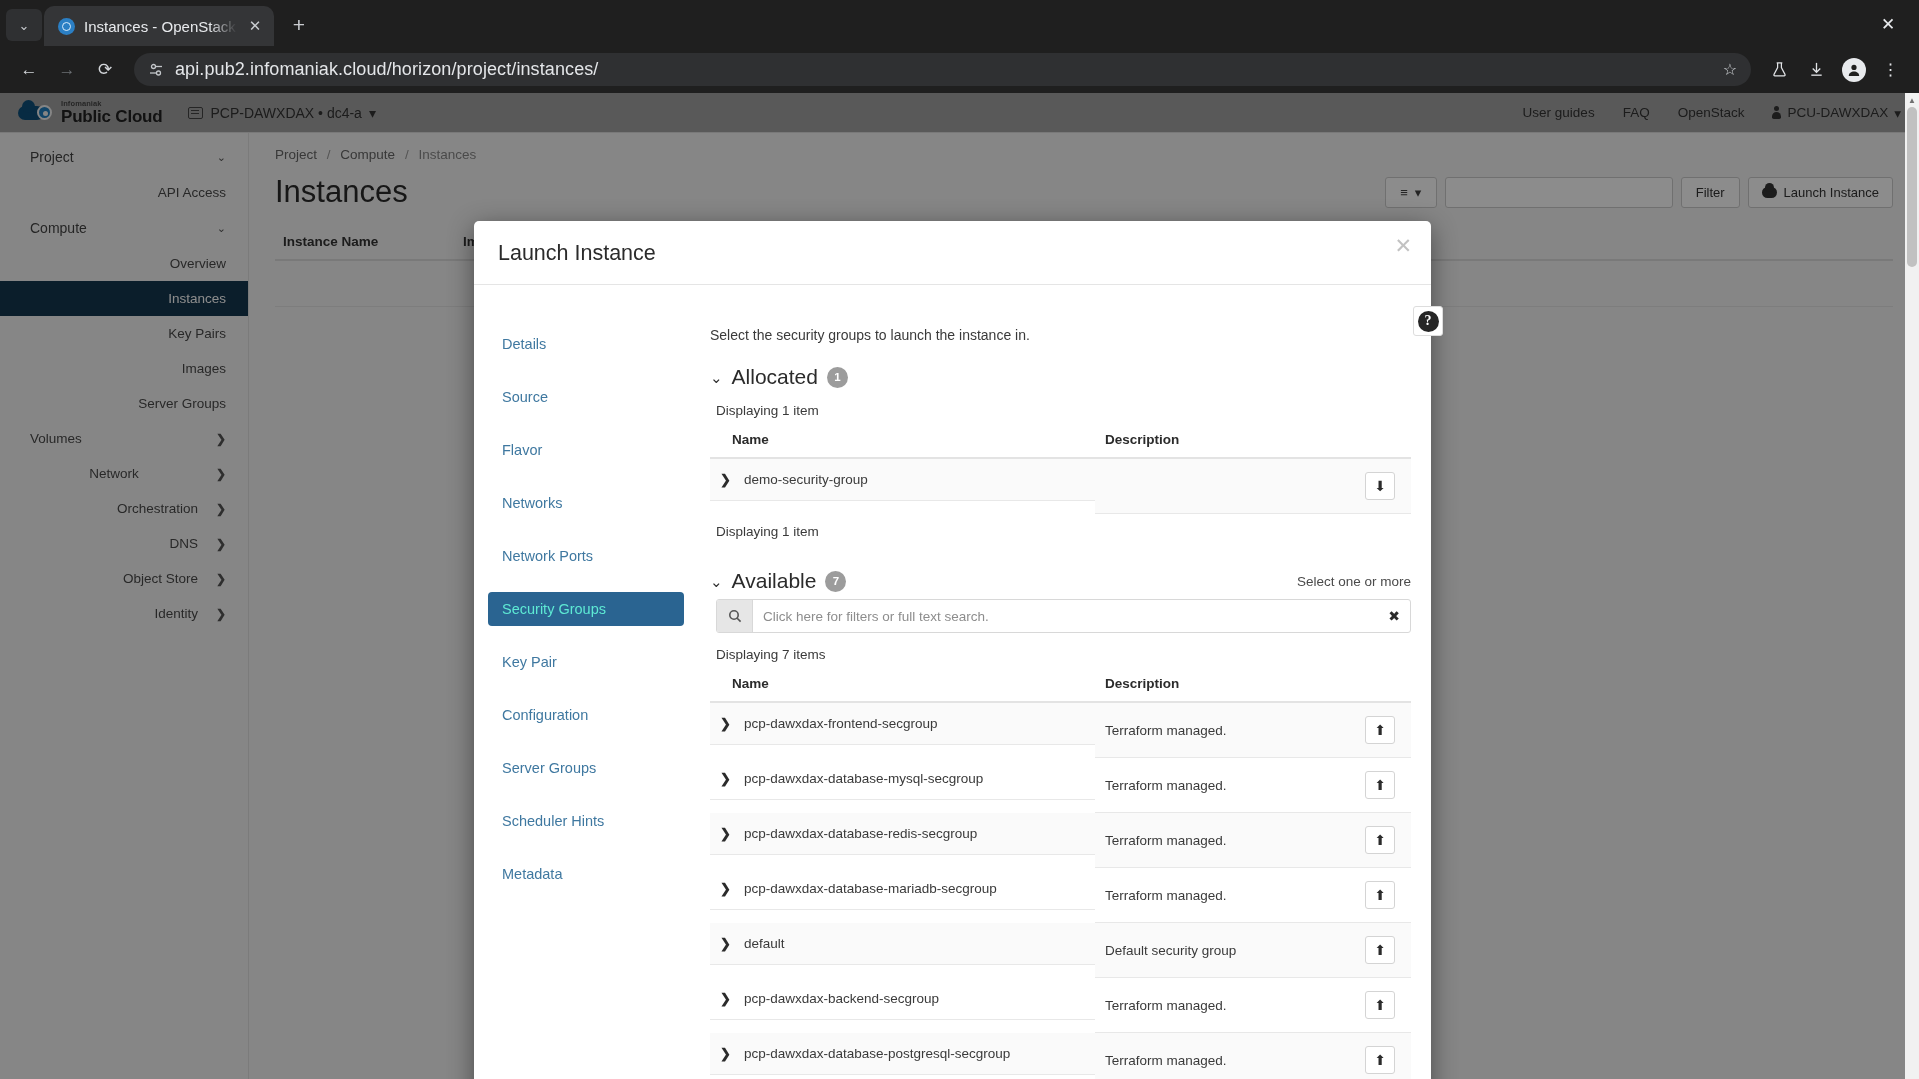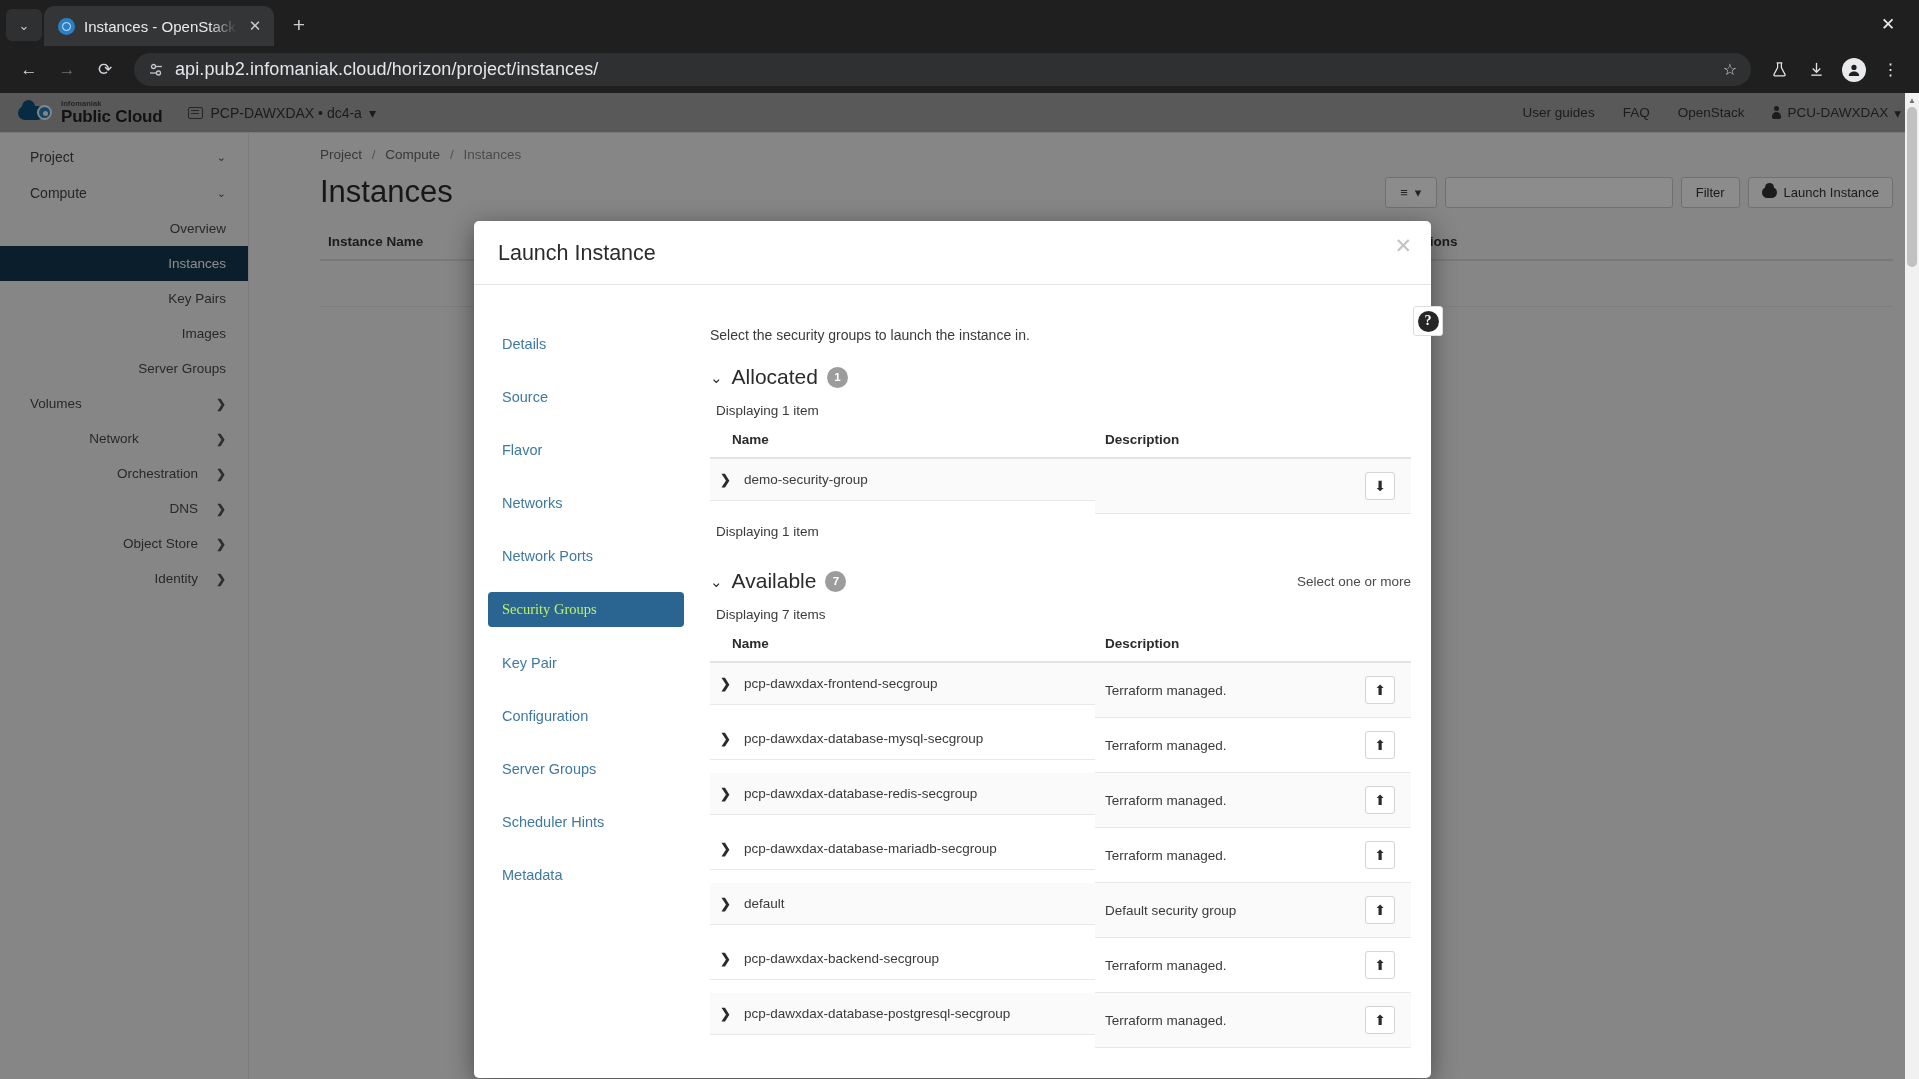--- a/index.html
+++ b/index.html
@@ -120,21 +120,21 @@
   .hz-right { margin-left: auto; display: flex; align-items: center; gap: 28px;
     font-size: 13.5px; color: #333; }
   .hz-user { display: flex; align-items: center; gap: 6px; }
   .hz-user .person { width: 9px; height: 13px; position: relative; }
   .hz-user .person::before{content:"";position:absolute;left:2px;top:0;width:5px;height:5px;
     border-radius:50%;background:#333;}
   .hz-user .person::after{content:"";position:absolute;left:0;top:6px;width:9px;height:7px;
     border-radius:5px 5px 2px 2px;background:#333;}
 
   
-  .hz-body { display: flex; height: calc(986px - 40px); gap: 45px; }
+  .hz-body { display: flex; height: calc(986px - 40px); }
   .hz-side { width: 249px; background: #f5f5f5; border-right: 1px solid #e0e0e0;
     padding-top: 6px; flex: 0 0 249px; }
   .side-group { display: flex; align-items: center; justify-content: space-between;
     padding: 10px 22px 10px 30px; font-size: 14px; color: #444; }
   .side-group .caret { font-size: 11px; color: #555; }
   .side-item { display: flex; align-items: center; justify-content: flex-end;
     padding: 10px 22px; font-size: 13.5px; color: #4a4a4a; }
   .side-item.active { background: #15374f; color: #ffffff; border-left: 4px solid #15374f; }
   .side-item.arrow { justify-content: space-between; padding-left: 30px; }
   .side-item.arrow .chev { font-size: 12px; color: #555; font-weight: 700; }
@@ -192,21 +192,21 @@
     background: #fff; border: 1px solid #ddd; border-radius: 3px;
     display: flex; align-items: center; justify-content: center; z-index: 5;
   }
   .help-circ { width: 21px; height: 21px; border-radius: 50%; background: #262626;
     color: #fff; font-size: 14px; font-weight: 700; display: flex;
     align-items: center; justify-content: center; font-family: "Liberation Serif", serif; }
 
   .wiz-nav { width: 224px; flex: 0 0 224px; padding: 42px 0 0 0; }
   .wiz-item { margin: 0 14px 19px 14px; padding: 9px 14px; font-size: 14.5px;
     color: #3f78a0; border-radius: 4px; }
-  .wiz-item.active { background: #2a6491; color: #bef264; font-family: Liberation Serif, serif; }
+  .wiz-item.active { background: #2a6491; color: #5eead4; }
 
   .wiz-content { flex: 1 1 auto; padding: 42px 20px 30px 12px; }
   .wiz-intro { font-size: 14px; color: #3a3a3a; margin-bottom: 22px; }
   .sec-head { display: flex; align-items: center; gap: 9px; margin-bottom: 4px; }
   .sec-caret { font-size: 15px; color: #2b2b2b; line-height: 1; }
   .sec-title { font-size: 21px; color: #2b2b2b; font-weight: 400; }
   .sec-badge { min-width: 21px; height: 21px; padding: 0 6px; border-radius: 11px;
     background: #9c9c9c; color: #fff; font-size: 11.5px; font-weight: 700;
     display: inline-flex; align-items: center; justify-content: center; }
   .sec-hint { margin-left: auto; font-size: 13.5px; color: #4a4a4a; }
@@ -328,20 +328,23 @@
         </div>
       </div>
 
       <div class="hz-body">
 
         <div class="hz-side">
           <div class="side-group">
             <span>Project</span>
             <span class="caret">⌄</span>
           </div>
+          <div class="side-item">
+            <span>API Access</span>
+          </div>
           <div class="side-group">
             <span>Compute</span>
             <span class="caret">⌄</span>
           </div>
           <div class="side-item">
             <span>Overview</span>
           </div>
           <div class="side-item active">
             <span>Instances</span>
           </div>
@@ -485,20 +488,30 @@
           </table>
           <div class="disp">Displaying 1 item</div>
 
           <div class="sec-head" style="margin-top:22px">
             <span class="sec-caret">⌄</span>
             <span class="sec-title">Available</span>
             <span class="sec-badge">7</span>
             <span class="sec-hint">Select one or more</span>
           </div>
 
+          <div class="search-wrap">
+            <span class="search-btn">
+              <svg width="14" height="14" viewBox="0 0 14 14" fill="none" stroke="#555" stroke-width="1.6">
+                <circle cx="6" cy="6" r="4.2"></circle>
+                  <line x1="9.2" y1="9.2" x2="12.6" y2="12.6"></line>
+              </svg>
+            </span>
+            <input class="search-input" placeholder="Click here for filters or full text search." style="">
+            <span class="search-clear">✖</span>
+          </div>
 
           <div class="disp">Displaying 7 items</div>
 
           <table class="tbl">
             <thead>
                 <tr>
               <th class="c-name">Name</th>
               <th style="width:260px">Description</th>
               <th class="col-act"></th>
             </tr>

